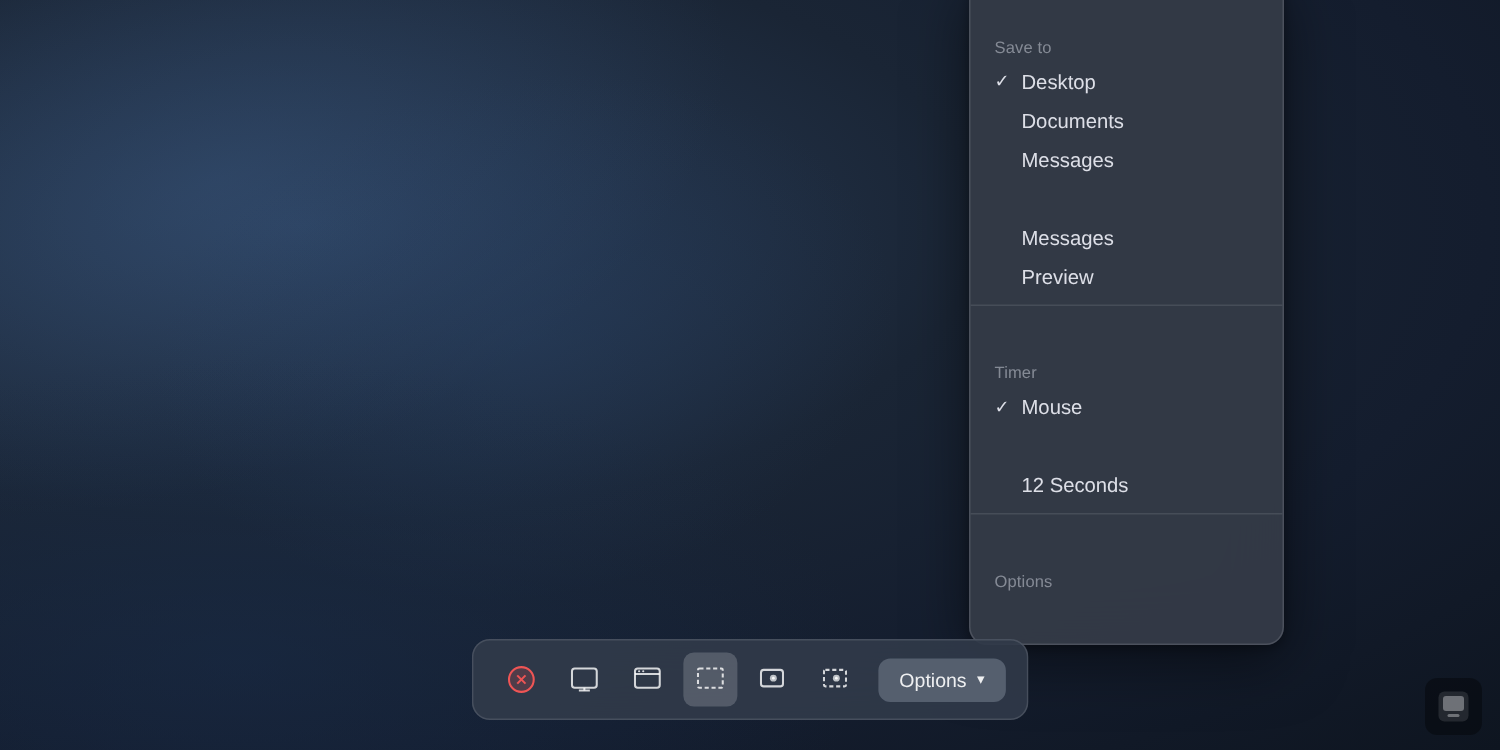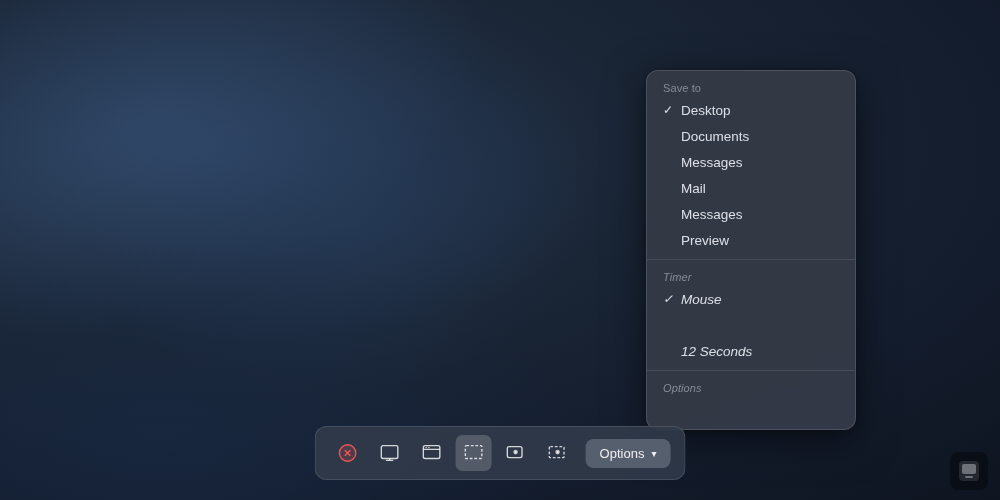--- a/index.html
+++ b/index.html
@@ -129,29 +129,29 @@
       overflow: hidden;
       backdrop-filter: blur(20px);
     }
 
     .menu-section {
       padding: 6px 0;
     }
 
     .menu-section + .menu-section {
       border-top: 1px solid rgba(255,255,255,0.1);
-      font-style: italic;
     }
 
     .menu-section-title {
       font-size: 11px;
       color: rgba(200, 205, 215, 0.55);
       padding: 5px 16px 3px;
       font-weight: 500;
       letter-spacing: 0.01em;
+      margin-top: 28px;
     }
 
     .menu-item {
       display: flex;
       align-items: center;
       padding: 4px 16px 4px 16px;
       cursor: pointer;
       color: rgba(235, 238, 245, 0.92);
       font-size: 13.5px;
       font-weight: 400;
@@ -217,21 +217,20 @@
     <div class="menu-item">
       <span class="checkmark">&nbsp;</span>
       <span class="item-label">Documents</span>
     </div>
     <div class="menu-item">
       <span class="checkmark">&nbsp;</span>
       <span class="item-label">Messages</span>
     </div>
     <div class="menu-item">
       <span class="checkmark">&nbsp;</span>
-      <span class="item-label">Mail</span>
     </div>
     <div class="menu-item">
       <span class="checkmark">&nbsp;</span>
       <span class="item-label">Messages</span>
     </div>
     <div class="menu-item">
       <span class="checkmark">&nbsp;</span>
       <span class="item-label">Preview</span>
     </div>
   </div>

